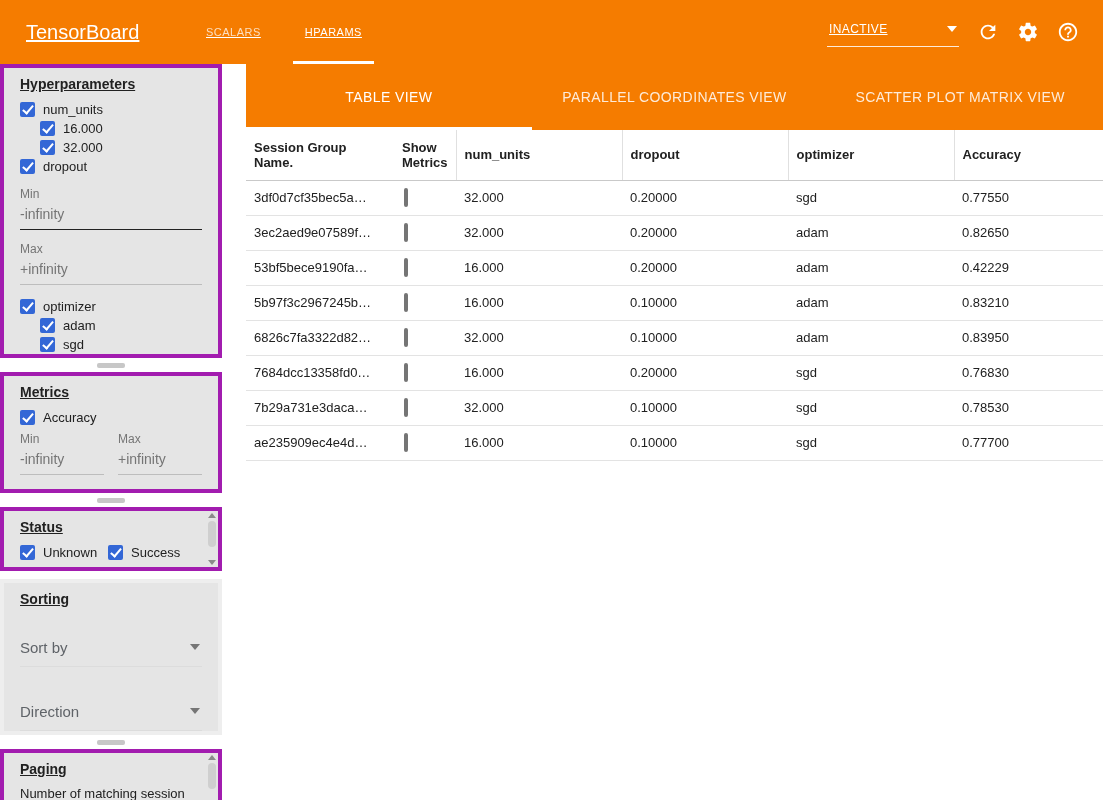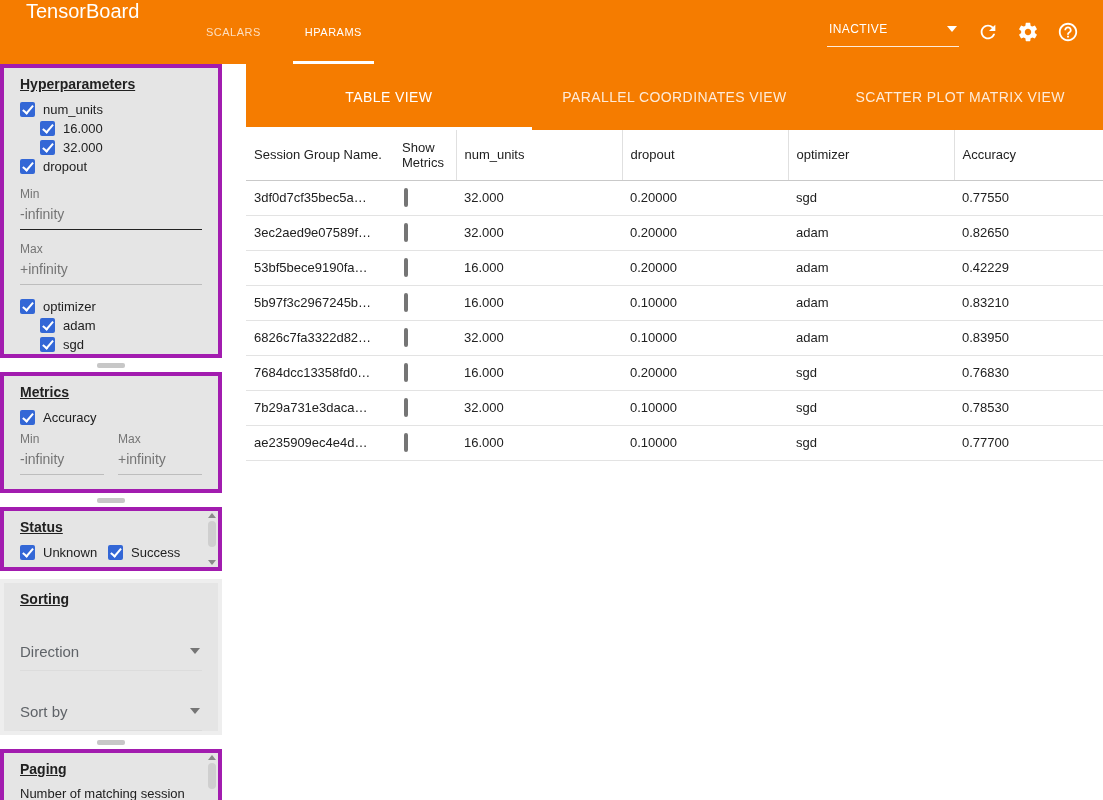--- a/index.html
+++ b/index.html
@@ -1,21 +1,21 @@
 <!DOCTYPE html>
 <html style="--orange: #f57c00; --cb: #3367d6;"><head>
 <meta charset="utf-8">
 <style>
   :root { --orange:#f57c00; --cb:#3367d6; }
   * { margin:0; padding:0; box-sizing:border-box; }
   html,body { width:1103px; height:800px; overflow:hidden; background:#fff;
               font-family:"Liberation Sans", sans-serif; color:#212121; }
 
   
-  .topbar { height:64px; background:var(--orange); display:flex; color:#fff; }
+  .topbar { height:64px; background:var(--orange); display:flex; align-items:center; color:#fff;text-decoration:underline; }
   .tb-title { font-size:20px; margin-left:26px; width:158px; font-weight:normal; }
   .top-tabs { display:flex; height:100%; }
   .top-tab { display:flex; align-items:center; padding:0 22px; font-size:11px; letter-spacing:.5px;
              color:rgba(255,255,255,.75); cursor:pointer; position:relative; }
   .top-tab.active { color:#fff; }
   .top-tab.active::after { content:""; position:absolute; left:10px; right:10px; bottom:0; height:3px; background:#fff; }
   .top-right { margin-left:auto; display:flex; align-items:center; gap:18px; padding-right:24px; }
   .status-dd { width:132px; display:flex; align-items:center; justify-content:space-between;
                border-bottom:1px solid rgba(255,255,255,.85); padding:4px 2px 10px 2px;
                font-size:12px; letter-spacing:.4px; cursor:pointer; }
@@ -63,21 +63,21 @@
   
   .view-tabs { height:66px; background:var(--orange); display:flex; color:#fff; flex:none; }
   .view-tab { flex:1; display:flex; align-items:center; justify-content:center; font-size:14px;
               letter-spacing:.4px; color:rgba(255,255,255,.85); position:relative; cursor:pointer;
               text-align:center; }
   .view-tab.active { color:#fff; }
   .view-tab.active::after { content:""; position:absolute; bottom:0; left:0; right:0; height:3px; background:#fff; }
 
   
   table { border-collapse:collapse; width:100%; table-layout:fixed; }
-  thead th { text-align:left; font-weight:normal; font-size:13px; color:#212121;
+  thead th { text-align:left; font-weight:bold; font-size:13px; color:#212121;
              padding:8px 8px; height:50px; vertical-align:middle; border-bottom:1px solid #c9c9c9; }
   thead th.vsep { border-left:1px solid #e0e0e0; }
   tbody td { font-size:13px; color:#212121; padding:8px 8px; height:35px;
              border-bottom:1px solid #e3e3e3; white-space:nowrap; overflow:hidden; }
   td .cb.off, th .cb.off { margin-left:2px; }
 </style>
 </head>
 <body>
 
 <header class="topbar">
@@ -189,26 +189,26 @@
         <span class="arr up"></span>
         <span class="thumb"></span>
         <span class="arr down"></span>
       </div>
     </div>
 
     <div style="height:8px;"></div>
 
     <div class="section" style="height:156px; border-color:#eee;">
       <div class="sec-h">Sorting</div>
+      <div class="select" style="margin-top:26px;">
+        <span>Sort by</span>
+        <span class="sel-caret"></span>
+      </div>
       <div class="select" style="margin-top:30px;">
         <span>Direction</span>
-        <span class="sel-caret"></span>
-      </div>
-      <div class="select" style="margin-top:26px;">
-        <span>Sort by</span>
         <span class="sel-caret"></span>
       </div>
     </div>
 
     <div class="handle"></div>
 
     <div class="section" style="height:90px;">
       <div class="sec-h">Paging</div>
       <div class="paging-text">Number of matching session groups: 8</div>
       <div class="vscroll">

